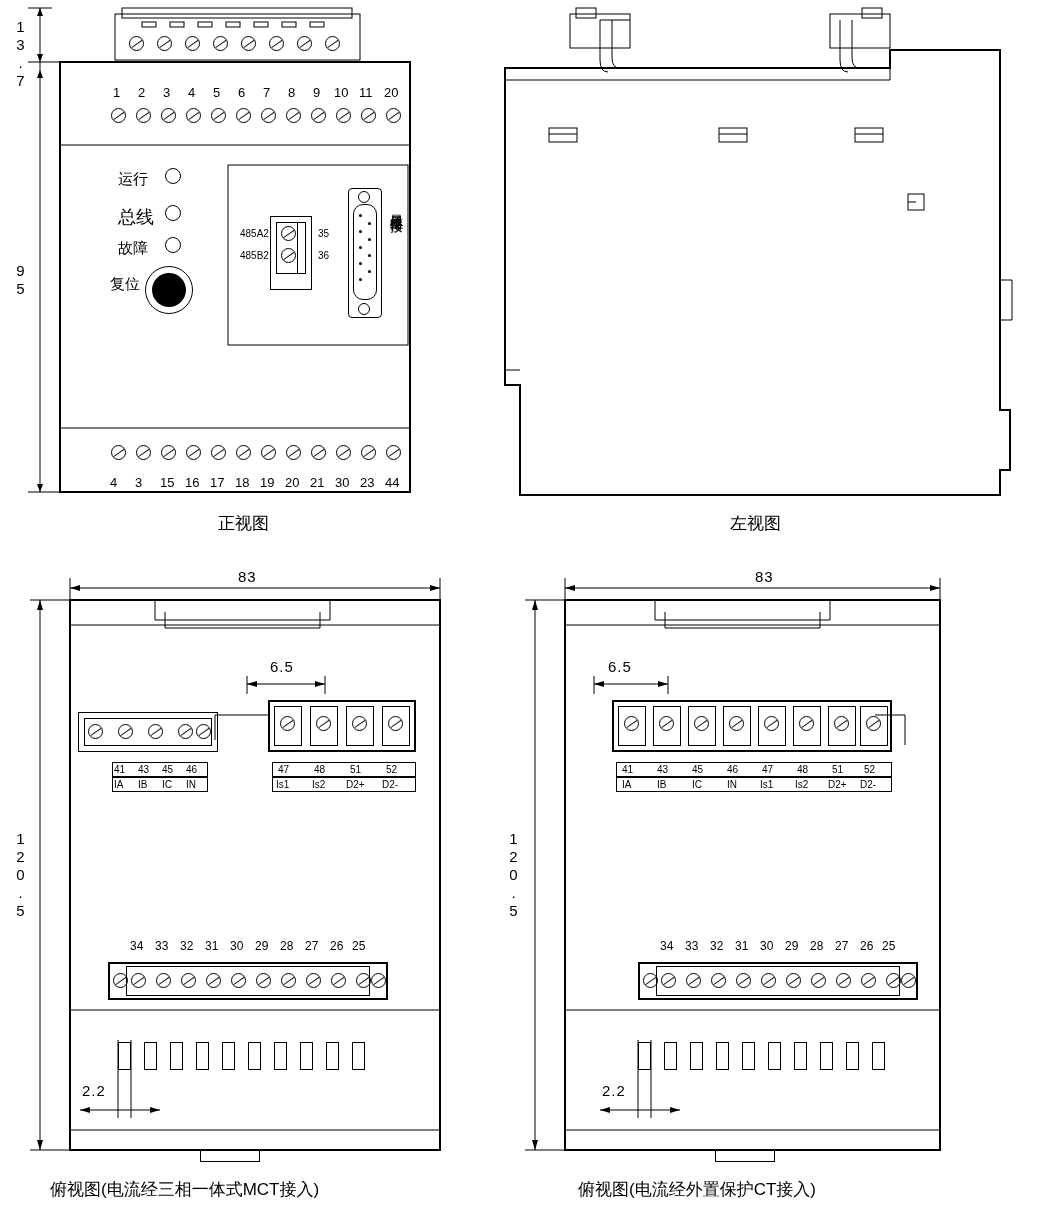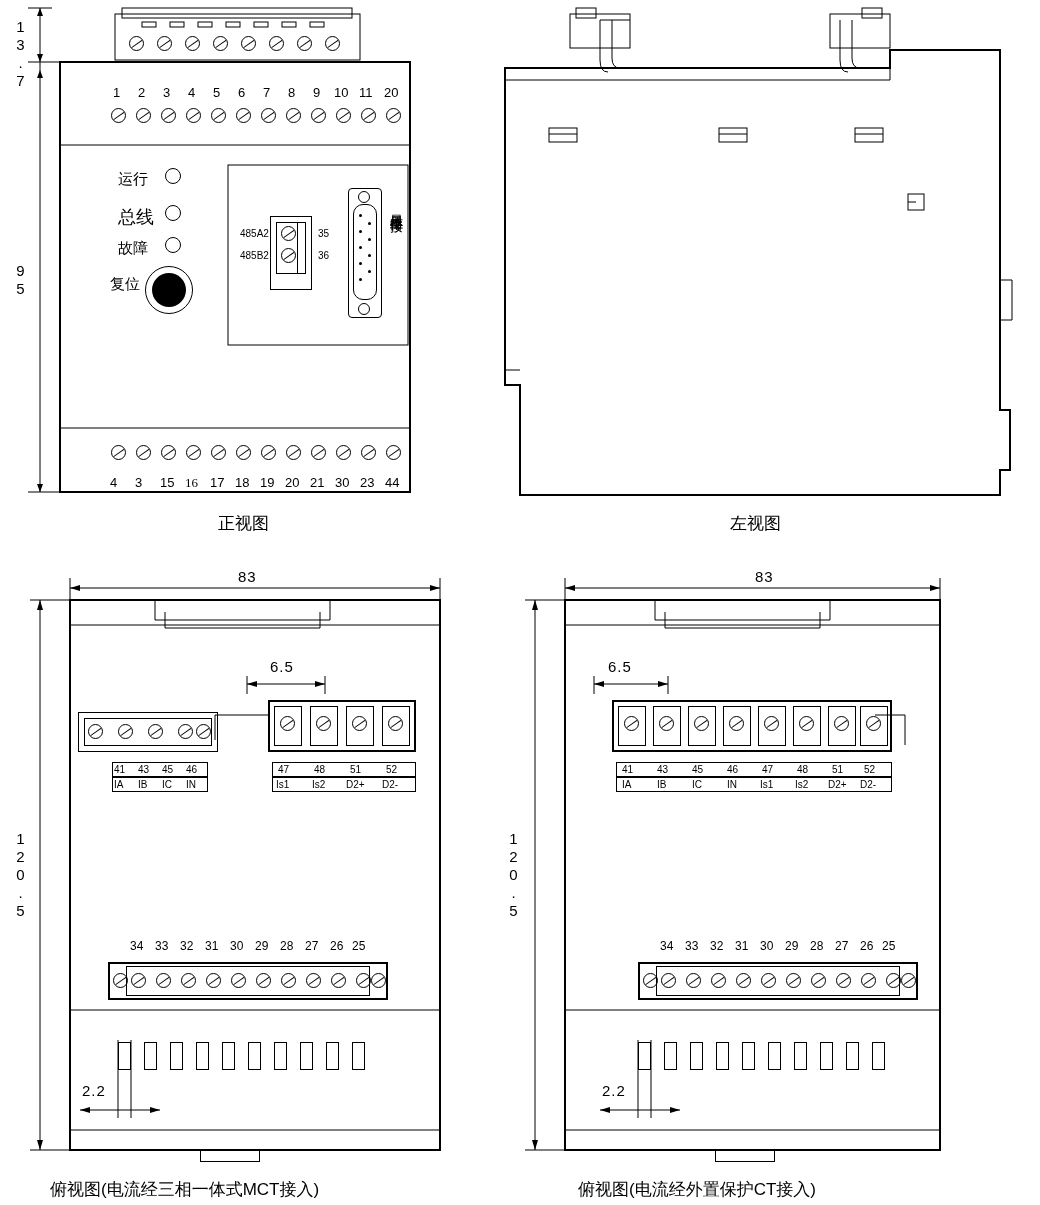--- a/index.html
+++ b/index.html
@@ -158,21 +158,21 @@
       <div class="screw" style="left:261px;top:445px;"></div>
       <div class="screw" style="left:286px;top:445px;"></div>
       <div class="screw" style="left:311px;top:445px;"></div>
       <div class="screw" style="left:336px;top:445px;"></div>
       <div class="screw" style="left:361px;top:445px;"></div>
       <div class="screw" style="left:386px;top:445px;"></div>
 
       <div class="txt" style="left:110px;top:476px;">4</div>
       <div class="txt" style="left:135px;top:476px;">3</div>
       <div class="txt" style="left:160px;top:476px;">15</div>
-      <div class="txt" style="left:185px;top:476px;font-family:Liberation Serif, serif;">16</div>
+      <div class="txt" style="left:185px;top:476px;">16</div>
       <div class="txt" style="left:210px;top:476px;">17</div>
       <div class="txt" style="left:235px;top:476px;">18</div>
       <div class="txt" style="left:260px;top:476px;">19</div>
       <div class="txt" style="left:285px;top:476px;">20</div>
       <div class="txt" style="left:310px;top:476px;">21</div>
       <div class="txt" style="left:335px;top:476px;">30</div>
       <div class="txt" style="left:360px;top:476px;">23</div>
       <div class="txt" style="left:385px;top:476px;">44</div>
     </div>
 

